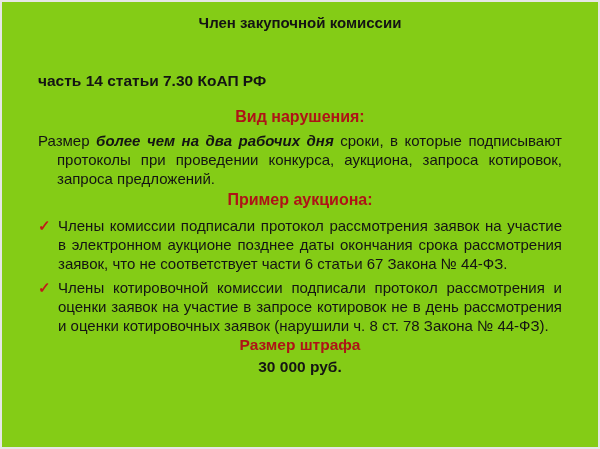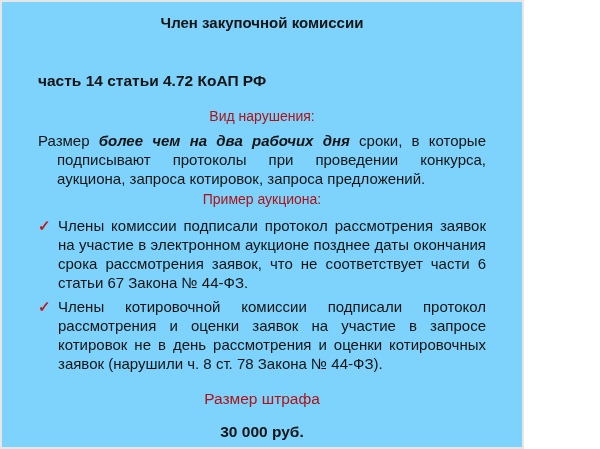--- a/index.html
+++ b/index.html
@@ -3,23 +3,23 @@
 <meta charset="utf-8">
 <style>
   html, body {
     margin: 0;
     padding: 0;
     background: #ffffff;
   }
   .slide {
     position: relative;
     box-sizing: border-box;
-    width: 524px;
+    width: 600px;
     height: 449px;
-    background: #7dd3fc;
+    background: #84cc16;
     border: 2px solid #e6e6e6;
     font-family: "Liberation Sans", sans-serif;
     font-size: 15px;
     line-height: 19px;
     color: #141414;
     padding: 11px 36px 0 36px;
     overflow: hidden;
   }
   .title-block {
     text-align: center;
@@ -35,22 +35,22 @@
     color: #141414;
   }
   .statute {
     margin-top: 39px;
     font-weight: bold;
     font-size: 15.5px;
   }
   .section-heading {
     text-align: center;
     color: #ae1317;
-    font-weight: normal;
-    font-size: 14px;
+    font-weight: bold;
+    font-size: 16px;
   }
   .heading-type   { margin-top: 17px; }
   .heading-example{ margin-top: 2px; }
   .body-para {
     margin: 5px 0 0 0;
     text-align: justify;
     padding-left: 19px;
     text-indent: -19px;
   }
   .bullet {
@@ -61,45 +61,45 @@
   .bullet-1 { margin-top: 7px; }
   .bullet-2 { margin-top: 5px; }
   .check {
     position: absolute;
     left: 0;
     top: 0;
     color: #c01a1a;
     font-weight: bold;
   }
   .penalty-heading {
-    margin-top: 16px;
+    margin-top: 0;
     text-align: center;
     color: #ae1317;
-    font-weight: normal;
+    font-weight: bold;
     font-size: 15.5px;
   }
   .penalty-amount {
-    margin-top: 14px;
+    margin-top: 3px;
     text-align: center;
     font-weight: bold;
     font-size: 15.5px;
     color: #141414;
   }
   b { font-weight: bold; font-style: italic; }
 </style>
 </head>
 <body>
 
 <div class="slide">
 
   <div class="title-block">
     <div class="title-line1">Член закупочной комиссии</div>
   </div>
 
-  <div class="statute">часть 14 статьи 4.72 КоАП РФ</div>
+  <div class="statute">часть 14 статьи 7.30 КоАП РФ</div>
 
   <div class="section-heading heading-type">Вид нарушения:</div>
 
   <p class="body-para">
     <span>Размер </span><b>более чем на два рабочих дня</b><span> сроки, в которые подписывают протоколы при проведении конкурса, аукциона, запроса котировок, запроса предложений.</span>
   </p>
 
   <div class="section-heading heading-example">Пример аукциона:</div>
 
   <div class="bullet bullet-1">

